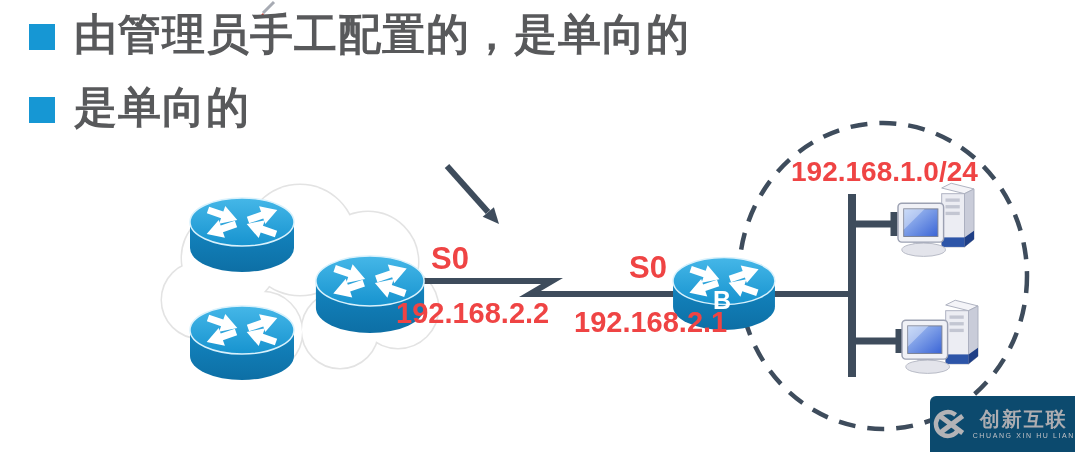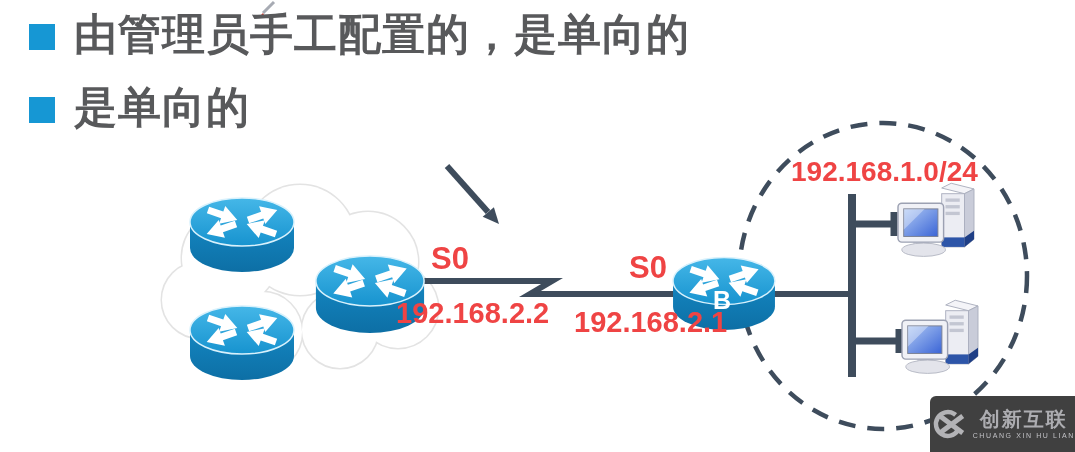--- a/index.html
+++ b/index.html
@@ -19,21 +19,21 @@
   .dlabel{position:absolute;font-weight:bold;color:#ef4444;white-space:nowrap;}
   .lbl-s0-left{left:431px;top:241px;font-size:31px;}
   .lbl-s0-right{left:629px;top:250px;font-size:31px;}
   .lbl-ip-left{left:396px;top:297px;font-size:29px;}
   .lbl-ip-right{left:574px;top:306px;font-size:29px;}
   .lbl-lan{left:791px;top:156px;font-size:28px;}
   .lbl-router-b{left:713px;top:286px;font-size:25px;color:#ffffff;}
   #diagram-svg{position:absolute;left:0;top:0;}
   .watermark{
     position:absolute;left:930px;top:396px;width:145px;height:56px;
-    background:#404040;border-radius:6px 0 0 0;
+    background:#0c4a6e;border-radius:6px 0 0 0;
     display:flex;align-items:center;justify-content:center;gap:7px;
   }
   .wm-textcol{display:flex;flex-direction:column;align-items:center;line-height:1;}
   .wm-brand{font-size:20px;font-weight:bold;color:#ADADB1;letter-spacing:2px;}
   .wm-sub{font-size:7px;color:#C2C2C6;letter-spacing:1.6px;margin-top:3px;white-space:nowrap;}
 </style>
 </head>
 <body>
 
 <svg id="diagram-svg" width="1075" height="452" viewBox="0 0 1075 452">

